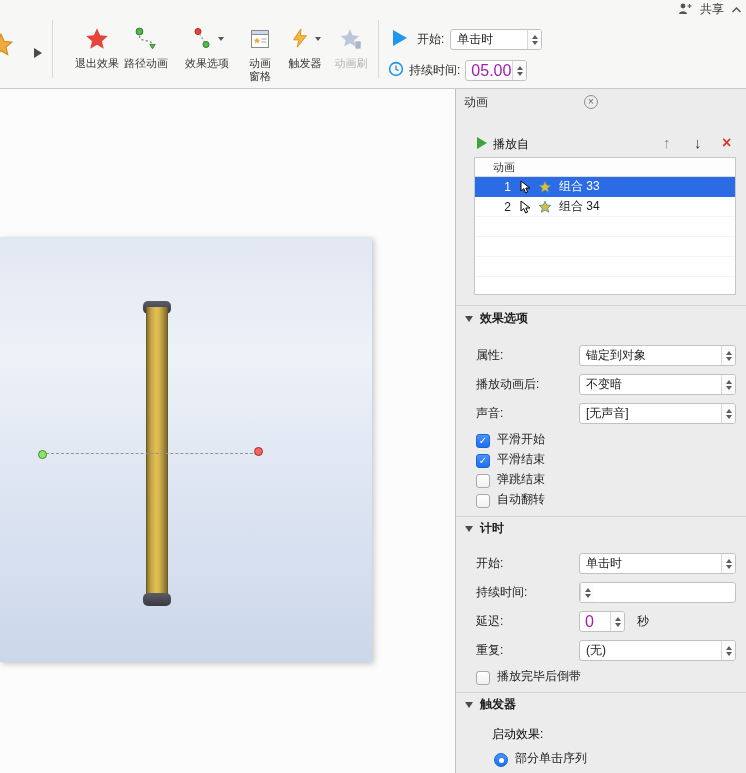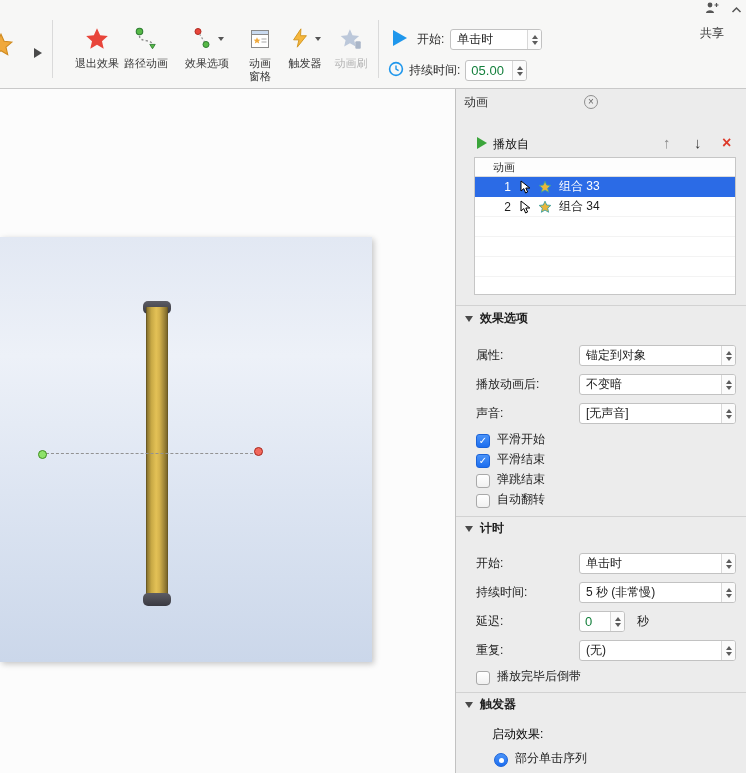--- a/index.html
+++ b/index.html
@@ -7,21 +7,21 @@
   body {
     position:relative; overflow:hidden; background:#fff;
     font-family:"Liberation Sans","DejaVu Sans",sans-serif;
     font-size:12px; color:#222;
   }
   
   .header { position:absolute; left:0; top:0; width:746px; height:89px;
             background:#f7f7f6; border-bottom:1px solid #c9c9c9; }
   .titlebar { position:absolute; left:0; top:0; width:100%; height:16px; }
   .share { position:absolute; right:22px; top:1px; display:flex; align-items:center; gap:8px;
-           color:#3a3a3a; font-size:12px; cursor:default;flex-direction:column; }
+           color:#3a3a3a; font-size:12px; cursor:default; }
   .collapse { position:absolute; right:4px; top:3px; }
   .partial-star { position:absolute; left:-12px; top:32px; }
   .flyout { position:absolute; left:34px; top:48px; width:0; height:0;
             border-left:8px solid #4a4a4a; border-top:5px solid transparent; border-bottom:5px solid transparent; }
   .vsep { position:absolute; top:20px; height:58px; width:1px; background:#dadada; }
   .rbtn { position:absolute; top:24px; display:flex; flex-direction:column; align-items:center; cursor:default; }
   .rbtn .ric { height:30px; display:flex; align-items:center; }
   .rbtn .rlabel { font-size:11px; line-height:13px; margin-top:3px; color:#3a3a3a; text-align:center; white-space:nowrap; }
   .rbtn.disabled .rlabel { color:#b2b2b2; }
   .dd-arrow { width:0; height:0; border-left:3.5px solid transparent; border-right:3.5px solid transparent;
@@ -33,21 +33,21 @@
   .rlbl { font-size:12px; color:#2e2e2e; white-space:nowrap; }
   
   .dropdown { display:flex; align-items:stretch; background:#fff; border:1px solid #c2c2c2; border-radius:3px;
               height:21px; font-size:12px; overflow:hidden; cursor:default; }
   .dropdown .val { flex:1; padding:0 6px; display:flex; align-items:center; white-space:nowrap; overflow:hidden; color:#1d1d1d; }
   .stepper { width:14px; display:flex; flex-direction:column; align-items:center; justify-content:center; gap:2px;
              border-left:1px solid #d8d8d8; background:#fbfbfb; }
   .tri-up { display:block; width:0; height:0; border-left:3.5px solid transparent; border-right:3.5px solid transparent; border-bottom:4px solid #5c5c5c; }
   .tri-down { display:block; width:0; height:0; border-left:3.5px solid transparent; border-right:3.5px solid transparent; border-top:4px solid #5c5c5c; }
   .numwrap { display:flex; align-items:stretch; height:21px; background:#fff; border:1px solid #c2c2c2; border-radius:3px; overflow:hidden; }
-  .numwrap input { border:none; outline:none; background:transparent; font-family:inherit; font-size:13px; padding-left:5px; color:#15803d; }
+  .numwrap input { border:none; outline:none; background:transparent; font-family:inherit; font-size:16px; padding-left:5px; color:#a21caf; }
   
   .canvas { position:absolute; left:0; top:89px; width:455px; height:684px; background:#fcfcfc; }
   .slide { position:absolute; left:0; top:148px; width:372px; height:425px;
            background:linear-gradient(180deg,#e2e8f3 0%, #edf1f8 28%, #dde5f2 60%, #cbd7ea 100%);
            box-shadow:2px 2px 6px rgba(0,0,0,0.22); }
   .cyl-cap { position:absolute; left:143px; width:28px; height:13px; border-radius:5px;
              background:linear-gradient(180deg,#5c5c64,#393941); }
   .cyl-body { position:absolute; left:146px; top:70px; width:22px; height:293px;
               border-left:1px solid #6b5a24; border-right:1px solid #6b5a24;
               background:linear-gradient(90deg,#8a742f 0%, #c8a945 22%, #e3c156 46%, #d5b34d 62%, #9a8136 88%, #7d682a 100%); }
@@ -365,21 +365,20 @@
       <span class="val">单击时</span>
       <span class="stepper">
           <i class="tri-up"></i>
           <i class="tri-down"></i>
         </span>
     </div>
   </div>
   <div class="frow" style="top:493px">
     <span class="flabel">持续时间:</span>
     <div class="dropdown">
-      <span class="val">5 秒 (非常慢)</span>
       <span class="stepper">
           <i class="tri-up"></i>
           <i class="tri-down"></i>
         </span>
     </div>
   </div>
   <div class="frow" style="top:522px">
     <span class="flabel">延迟:</span>
     <span class="numwrap">
       <input style="width: 30px;" value="0">

